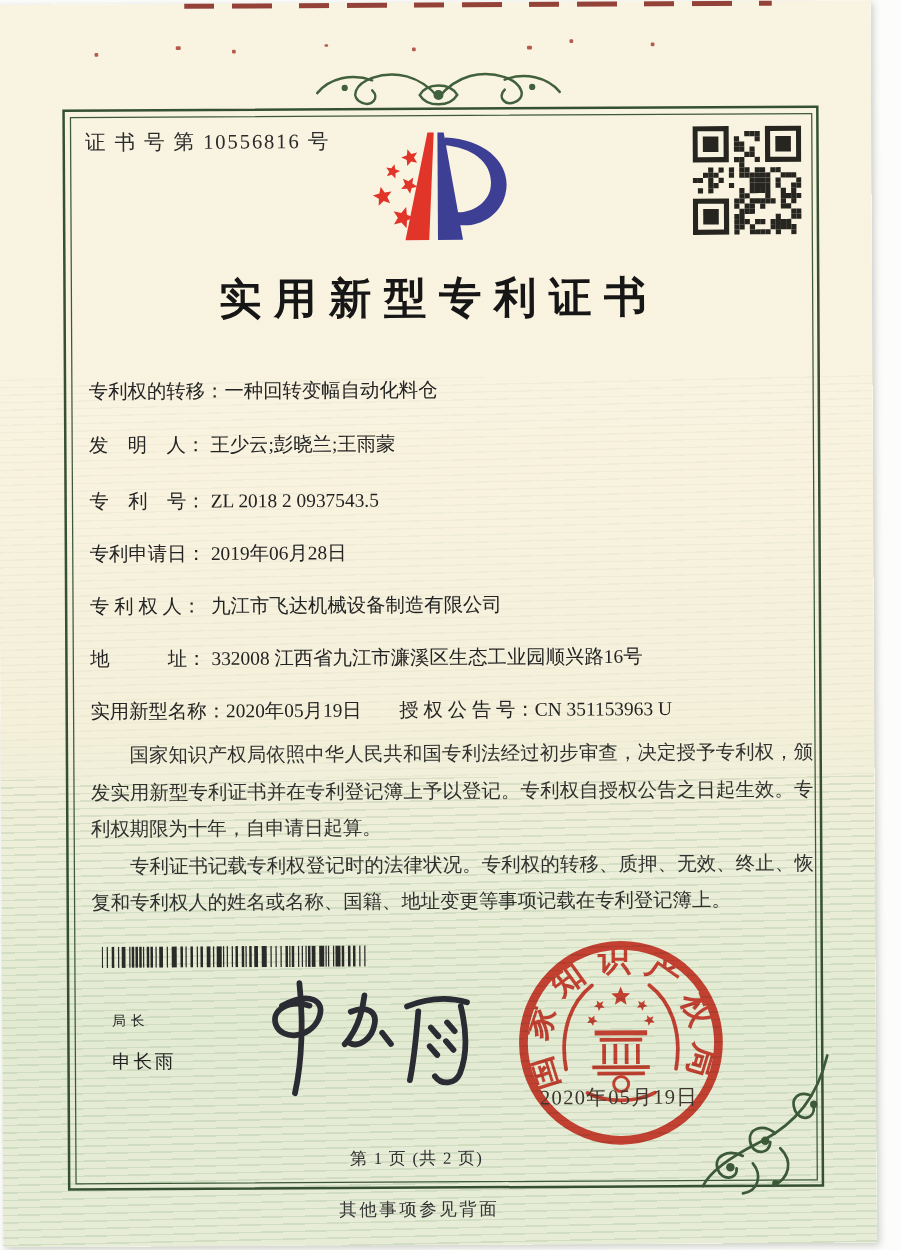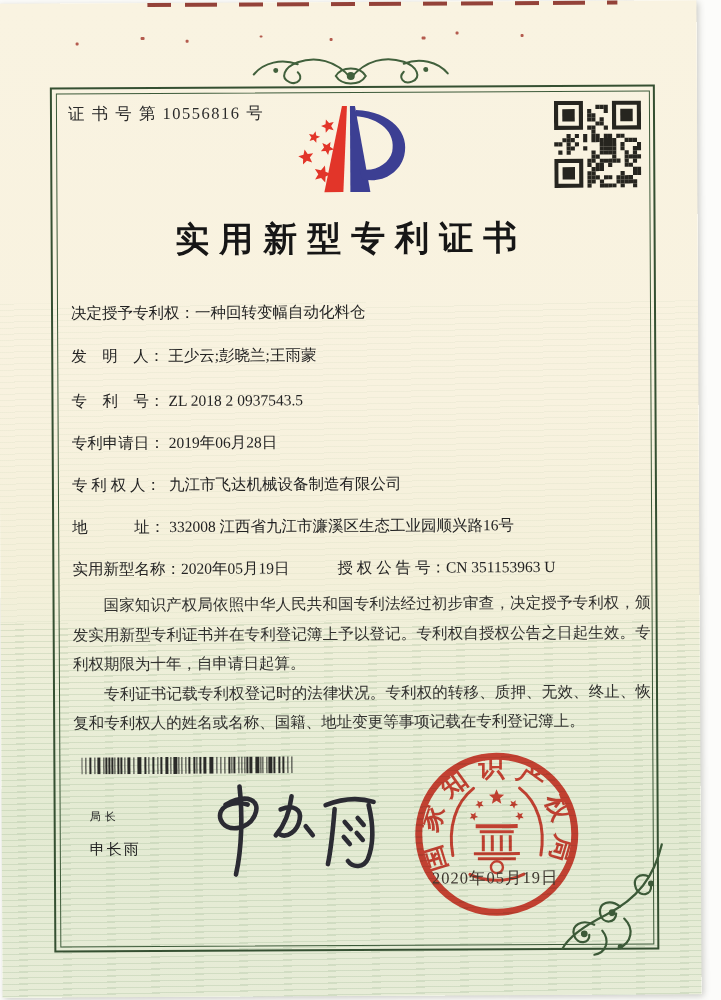--- a/index.html
+++ b/index.html
@@ -30,21 +30,21 @@
   }
   .frame-inner{
     position:absolute;inset:3.5px;border:1.2px solid #3c5a39;
   }
   .abs{position:absolute;}
   .cert-no{left:70px;top:100px;font-size:16.5px;color:#2a2a2a;letter-spacing:1.5px;}
   .title{left:52px;top:214px;width:601px;text-align:center;font-size:34px;font-weight:700;
          color:#161616;letter-spacing:10px;}
   .row{left:72px;width:566px;font-size:15.5px;color:#232323;white-space:nowrap;}
   .lbl{display:inline-block;min-width:97px;white-space:pre;}
-  .lbl2{margin-left:48px;white-space:pre;}
+  .lbl2{margin-left:30px;white-space:pre;}
   .body-text{left:72px;top:587px;width:578px;font-size:15.5px;line-height:29.5px;
              color:#30302e;text-align:justify;}
   .body-text p{margin:0;text-indent:2em;}
   .barcode{left:80px;top:754px;}
   .director-title{left:88px;top:806px;font-size:11px;color:#222;letter-spacing:4px;}
   .director-name{left:88px;top:837px;font-size:15px;color:#222;letter-spacing:2px;}
   .signature{left:186px;top:772px;}
   .seal{left:388px;top:726px;mix-blend-mode:multiply;opacity:.93;}
   .seal-date{left:430px;top:866px;font-size:16.5px;color:#3d372f;letter-spacing:1px;z-index:6;}
   .page-info{left:246px;top:916px;width:170px;text-align:center;font-size:13.5px;color:#2e2e2e;letter-spacing:1px;}
@@ -252,21 +252,21 @@
         <path d="M56,0h28v28h-28z M60,4v20h20v-20z" fill-rule="evenodd"></path>
         <rect x="64" y="8" width="12" height="12"></rect>
         <path d="M0,56h28v28h-28z M4,60v20h20v-20z" fill-rule="evenodd"></path>
         <rect x="8" y="64" width="12" height="12"></rect>
       </g>
     </svg>
 
   <div class="abs title">实用新型专利证书</div>
 
   <div class="abs row" style="top:300px;">
-    <span class="lbl">决定授予专利权：</span><span>一种回转变幅自动化料仓</span>
+    <span class="lbl">专利权的转移：</span><span>一种回转变幅自动化料仓</span>
   </div>
   <div class="abs row" style="top:343px;">
     <span class="lbl">发　明　人：</span><span>王少云;彭晓兰;王雨蒙</span>
   </div>
   <div class="abs row" style="top:388px;">
     <span class="lbl">专　利　号：</span><span>ZL 2018 2 0937543.5</span>
   </div>
   <div class="abs row" style="top:430px;">
     <span class="lbl">专利申请日：</span><span>2019年06月28日</span>
   </div>
@@ -390,14 +390,16 @@
     </g>
     <g fill="none" stroke="#d5382c" stroke-width="3" stroke-linecap="round">
       <path d="M63,128 C58,100 66,75 84,61"></path>
       <path d="M151,128 C156,100 148,75 130,61"></path>
       <path d="M80,147 C95,155 119,155 134,147"></path>
     </g>
   </svg>
 
   <div class="abs seal-date">2020年05月19日</div>
 
-
+  <div class="abs page-info">第 1 页 (共 2 页)</div>
+
+  <div class="abs footer-note">其他事项参见背面</div>
 </div>
 
 </body></html>

